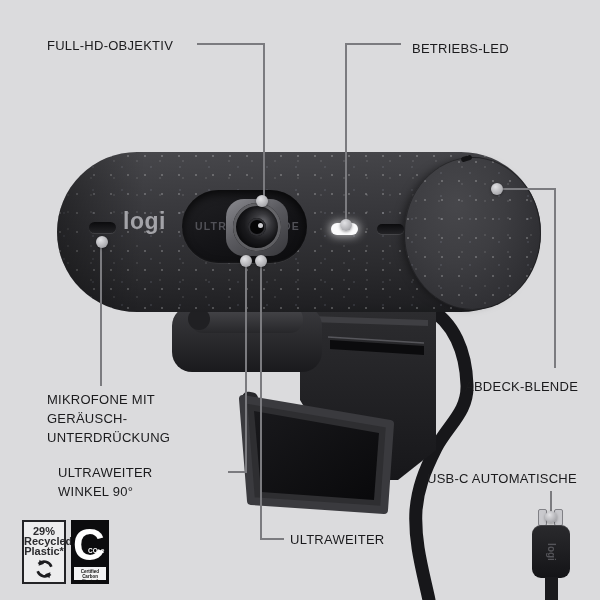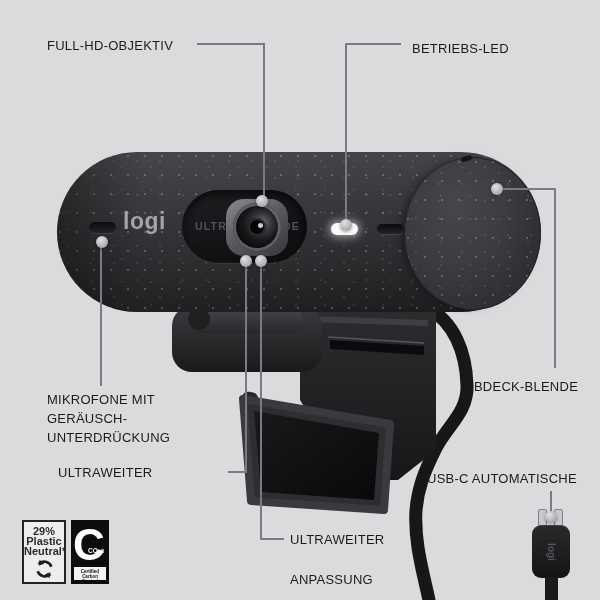--- a/index.html
+++ b/index.html
@@ -189,36 +189,36 @@
   <div class="lbl" style="left:412px;top:39px;">BETRIEBS-LED</div>
 
   <div class="lbl" style="left:47px;top:390px;">
     <span>MIKROFONE MIT</span><br>
     <span>GERÄUSCH-</span><br>
     <span>UNTERDRÜCKUNG</span>
   </div>
 
   <div class="lbl" style="left:58px;top:463px;width:160px;text-align:left;">
     <span>ULTRAWEITER</span><br>
+    <span>WINKEL 90°</span>
   </div>
 
   <div class="lbl" style="left:290px;top:530px;line-height:20px;">
     <span>ULTRAWEITER</span><br>
     <br>
-    <span>ANPASSUNG</span>
   </div>
 
   <div class="lbl" style="left:465px;top:377px;">ABDECK-BLENDE</div>
 
   <div class="lbl" style="left:427px;top:469px;">USB-C AUTOMATISCHE</div>
 
   <div id="badge-recycled">
     <div class="line">29%</div>
-    <div class="line">Plastic</div>
-    <div class="line">Neutral*</div>
+    <div class="line">Recycled</div>
+    <div class="line">Plastic*</div>
     <svg width="23" height="22" viewBox="0 0 24 24" style="margin:2px auto 0;">
       <g fill="none" stroke="#1e1e21" stroke-width="2.8">
         <path d="M19.5 9.5 A8.5 8.5 0 0 0 5.5 6.5"></path>
         <path d="M4.5 14.5 A8.5 8.5 0 0 0 18.5 17.5"></path>
       </g>
       <path d="M6.6 1.8 L5.6 8.4 L11.6 6.2 Z" fill="#1e1e21"></path>
       <path d="M17.4 22.2 L18.4 15.6 L12.4 17.8 Z" fill="#1e1e21"></path>
     </svg>
   </div>
 

